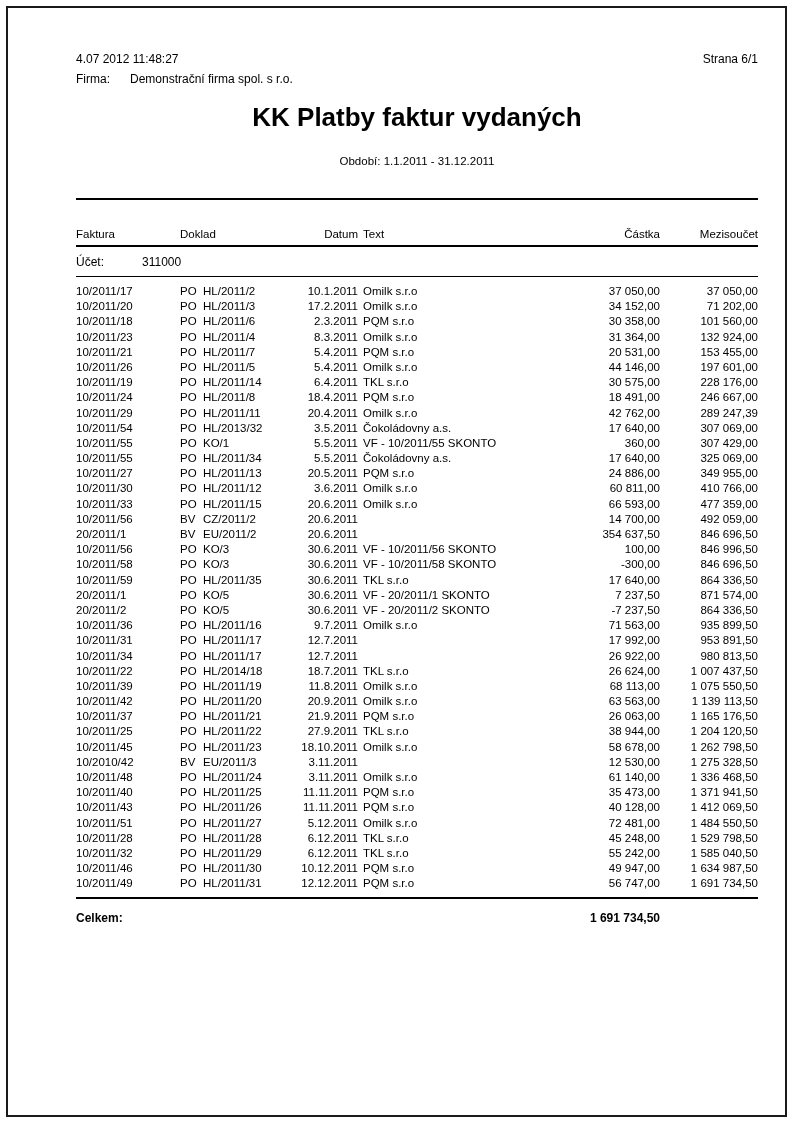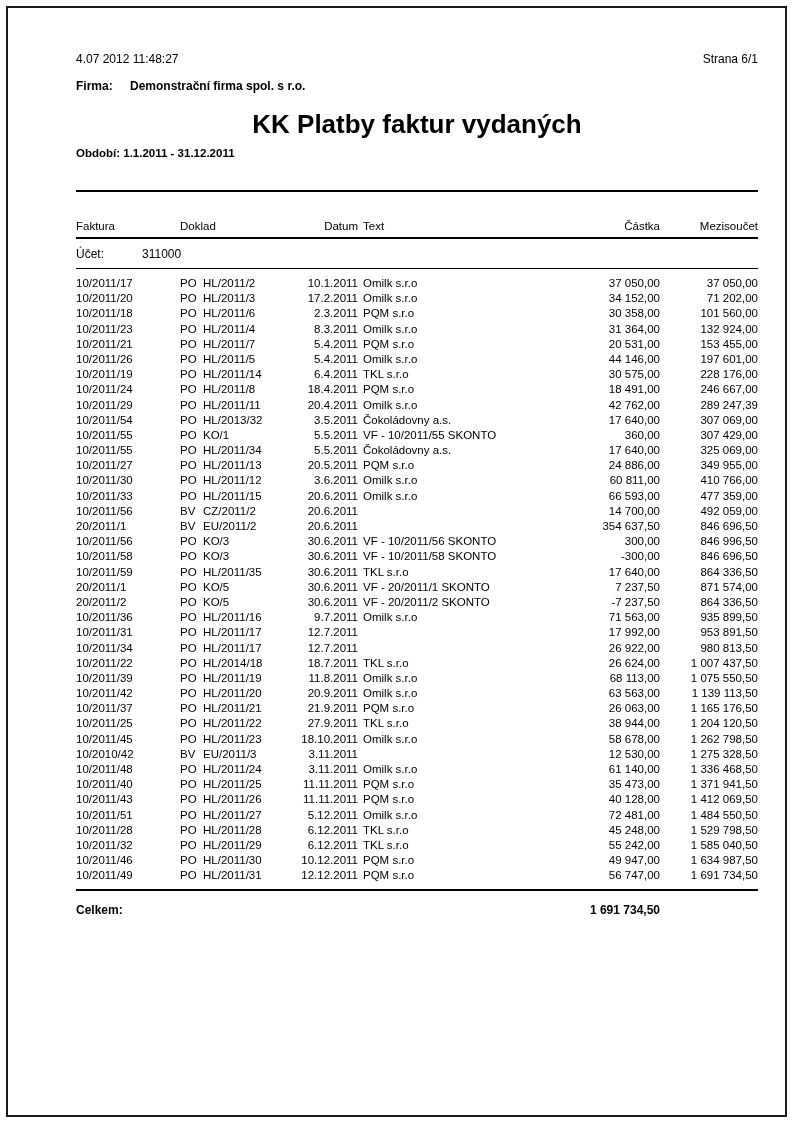--- a/index.html
+++ b/index.html
@@ -22,34 +22,34 @@
     width: 682px;
     padding-top: 52px;
   }
   .meta-row {
     display: flex;
     justify-content: space-between;
     font-size: 12px;
     line-height: 14px;
     white-space: nowrap;
   }
-  .meta-row.firma { margin-top: 13px; font-weight: bold; }
+  .meta-row.firma { margin-top: 6px; }
   .firma-label { display: inline-block; width: 54px; }
   .report-title {
     margin-top: 17px;
     text-align: center;
     font-size: 26px;
     font-weight: bold;
     line-height: 28px;
   }
   .report-period {
-    margin-top: 9px;
-    text-align: left;
+    margin-top: 24px;
+    text-align: center;
     font-size: 11.5px;
-    font-weight: bold;
+    font-weight: normal;
   }
   .rule-thick { border-top: 2px solid #000; }
   .rule-thin  { border-top: 1px solid #000; }
   .table-top { margin-top: 31px; }
 
   .grid-row {
     display: grid;
     grid-template-columns: 104px 23px 79px 76px 142px 160px 98px;
     font-size: 11.5px;
     white-space: nowrap;
@@ -291,21 +291,21 @@
     <span class="c-castka">354 637,50</span>
     <span class="c-mezisoucet">846 696,50</span>
   </div>
 
   <div class="grid-row">
     <span>10/2011/56</span>
     <span>PO</span>
     <span>KO/3</span>
     <span class="c-datum">30.6.2011</span>
     <span class="c-text">VF - 10/2011/56 SKONTO</span>
-    <span class="c-castka">300,00</span>
+    <span class="c-castka">100,00</span>
     <span class="c-mezisoucet">846 996,50</span>
   </div>
 
   <div class="grid-row">
     <span>10/2011/58</span>
     <span>PO</span>
     <span>KO/3</span>
     <span class="c-datum">30.6.2011</span>
     <span class="c-text">VF - 10/2011/58 SKONTO</span>
     <span class="c-castka">-300,00</span>

